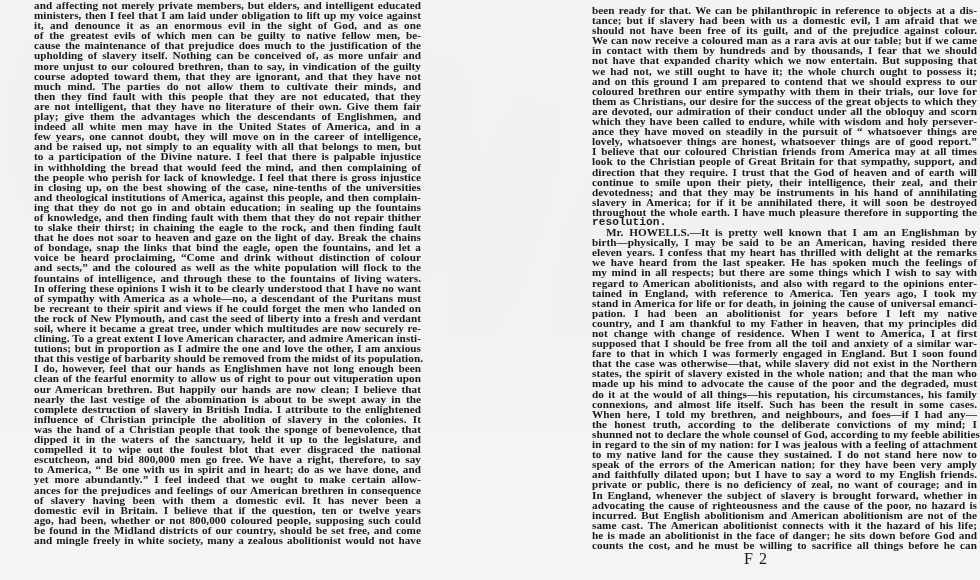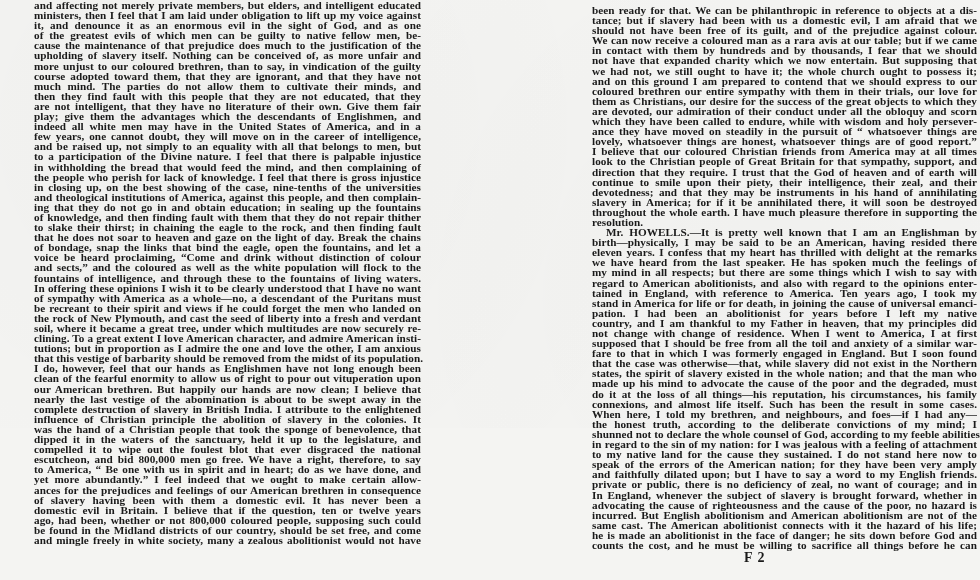--- a/index.html
+++ b/index.html
@@ -36,41 +36,42 @@
     .column .line {
       display: block;
       white-space: nowrap;
       text-align: justify;
       text-align-last: justify;
       height: 10.1px;
       overflow: visible;
     }
     .column .line.last {
       text-align-last: left;
+      font-family: Liberation Mono, monospace;
     }
     .column .line.indent {
       padding-left: 14px;
     }
     #col-left {
       left: 34px;
       top: 0px;
       width: 387px;
     }
     #col-right {
       left: 561px;
       top: 5px;
       width: 385px;
       margin-left: 31px;
     }
     .signature {
       position: absolute;
       left: 744px;
       top: 550px;
-      font-size: 14px;
-      font-weight: bold;
+      font-size: 16px;
+      font-weight: normal;
       letter-spacing: 1px;
     }
   </style>
 </head>
 <body>
 
 <div class="page">
   <div class="column" id="col-left">
       <span class="line">and affecting not merely private members, but elders, and intelligent educated</span>
       <span class="line">ministers, then I feel that I am laid under obligation to lift up my voice against</span>
@@ -159,21 +160,21 @@
       <span class="line">tained in England, with reference to America. Ten years ago, I took my</span>
       <span class="line">stand in America for life or for death, in joining the cause of universal emanci-</span>
       <span class="line">pation. I had been an abolitionist for years before I left my native</span>
       <span class="line">country, and I am thankful to my Father in heaven, that my principles did</span>
       <span class="line">not change with change of residence. When I went to America, I at first</span>
       <span class="line">supposed that I should be free from all the toil and anxiety of a similar war-</span>
       <span class="line">fare to that in which I was formerly engaged in England. But I soon found</span>
       <span class="line">that the case was otherwise—that, while slavery did not exist in the Northern</span>
       <span class="line">states, the spirit of slavery existed in the whole nation; and that the man who</span>
       <span class="line">made up his mind to advocate the cause of the poor and the degraded, must</span>
-      <span class="line">do it at the loss of all things—his reputation, his circumstances, his family</span>
+      <span class="line">do it at the would of all things—his reputation, his circumstances, his family</span>
       <span class="line">connexions, and almost life itself. Such has been the result in some cases.</span>
       <span class="line">When here, I told my brethren, and neighbours, and foes—if I had any—</span>
       <span class="line">the honest truth, according to the deliberate convictions of my mind; I</span>
       <span class="line">shunned not to declare the whole counsel of God, according to my feeble abilities,</span>
       <span class="line">in regard to the sin of my nation: for I was jealous with a feeling of attachment</span>
       <span class="line">to my native land for the cause they sustained. I do not stand here now to</span>
       <span class="line">speak of the errors of the American nation; for they have been very amply</span>
       <span class="line">and faithfully dilated upon; but I have to say a word to my English friends.</span>
       <span class="line">private or public, there is no deficiency of zeal, no want of courage; and in</span>
       <span class="line">In England, whenever the subject of slavery is brought forward, whether in</span>

